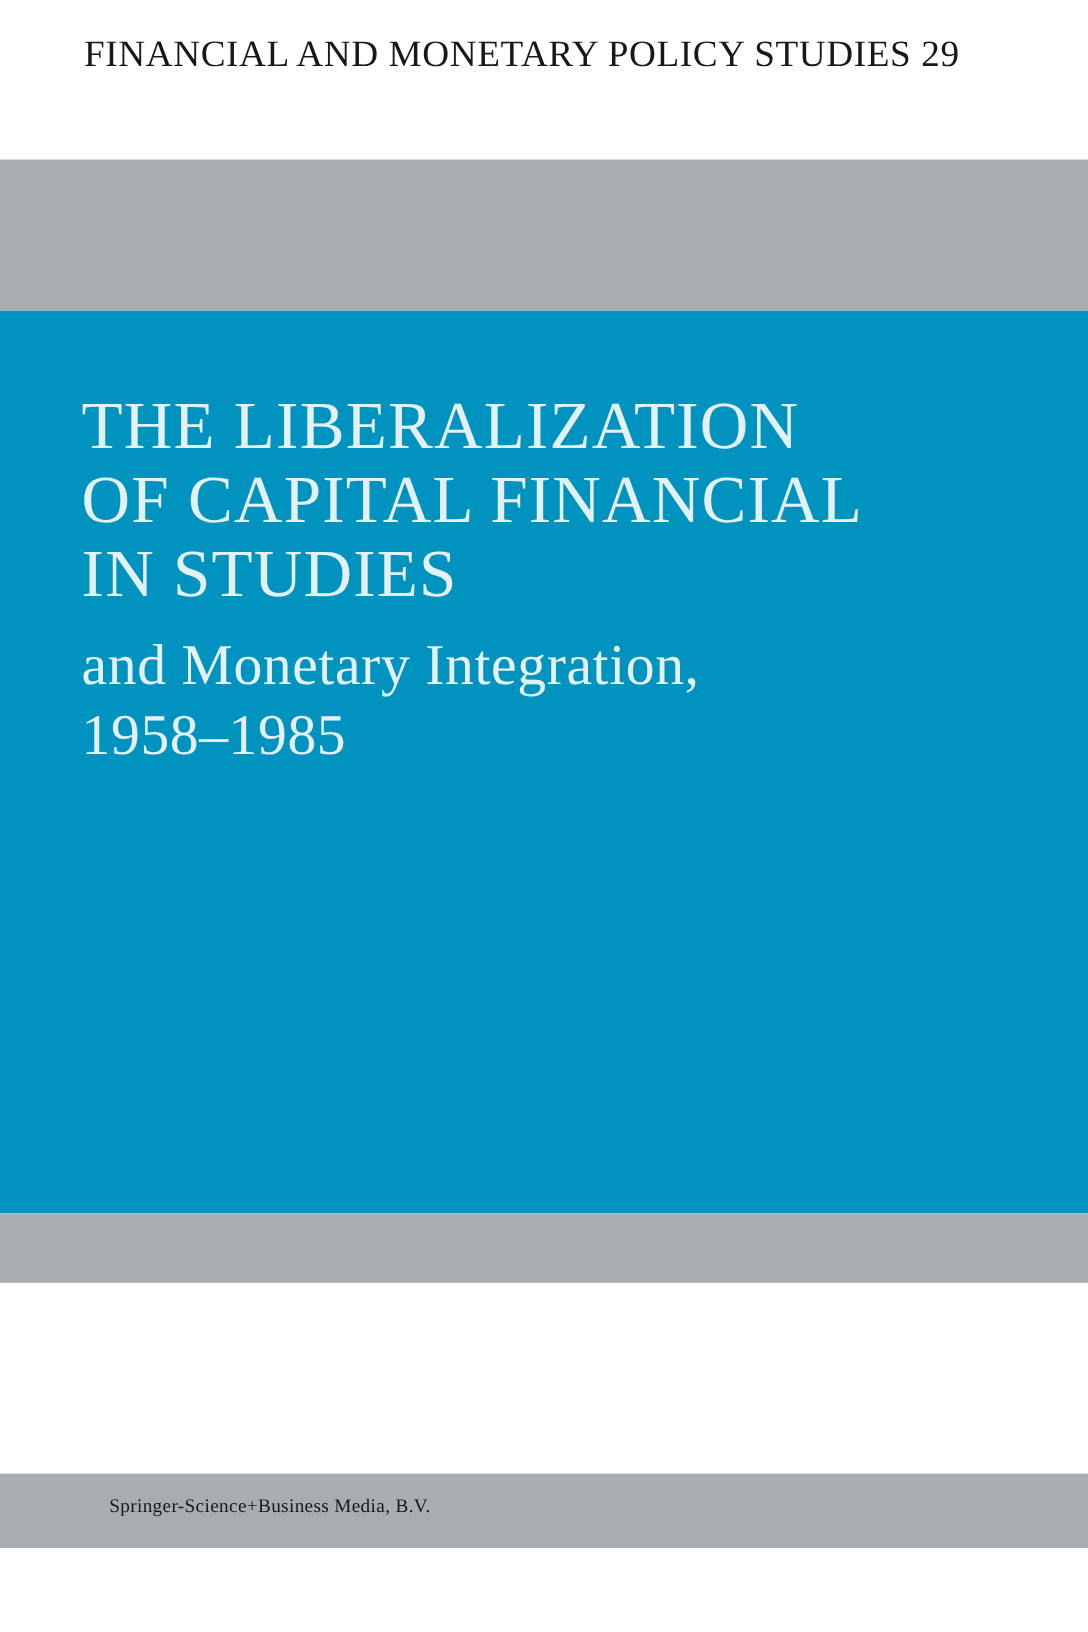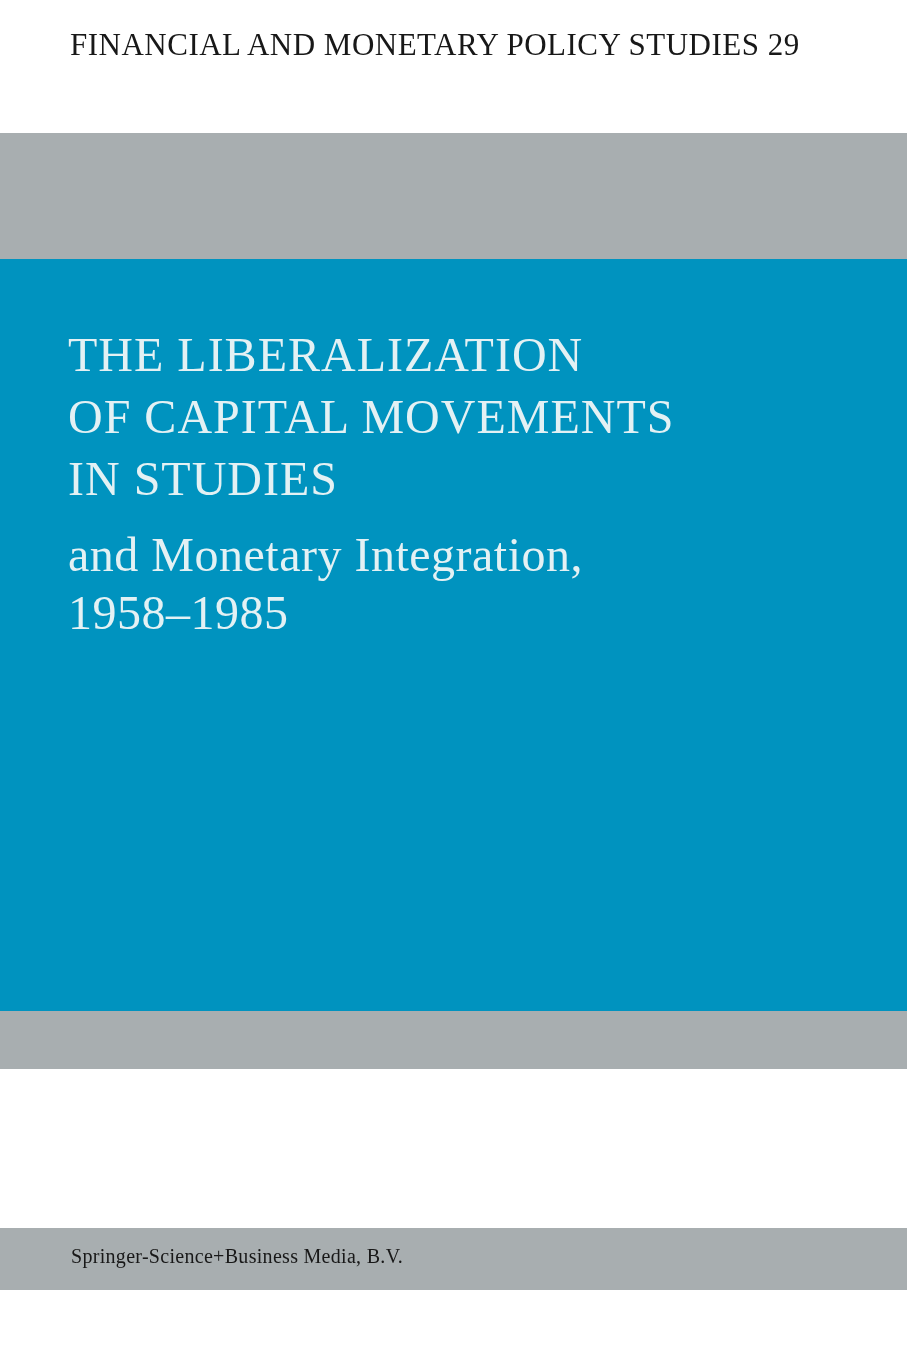--- a/index.html
+++ b/index.html
@@ -44,21 +44,21 @@
     top: 259px;
     width: 907px;
     height: 752px;
     background: var(--panel-cyan, #0093bf);
   }
 
   .book-title {
     position: absolute;
     left: 68px;
     top: 324px;
-    font-size: 48px;
+    font-size: 56px;
     line-height: 62px;
     letter-spacing: 1px;
     color: var(--title-text, #e3f1f4);
     white-space: nowrap;
   }
   .book-subtitle {
     position: absolute;
     left: 68px;
     top: 526px;
     font-size: 48px;
@@ -82,45 +82,45 @@
     position: absolute;
     left: 0;
     top: 1228px;
     width: 907px;
     height: 62px;
     background: var(--band-gray, #a8aeb0);
     display: flex;
     align-items: center;
   }
   .publisher-text {
-    margin-left: 71px;
+    margin-left: 91px;
     position: relative;
     top: -3px;
-    font-size: 20px;
+    font-size: 16px;
     letter-spacing: 0.3px;
     color: var(--text-dark, #181818);
     white-space: nowrap;
   }
 </style>
 </head>
 <body>
 
 <div class="cover">
 
   <div class="series-line">FINANCIAL AND MONETARY POLICY STUDIES 29</div>
 
   <div class="band band-top"></div>
 
   <div class="panel">
     
   </div>
 
   <div class="book-title">
     <div>THE LIBERALIZATION</div>
-    <div>OF CAPITAL MOVEMENTS</div>
+    <div>OF CAPITAL FINANCIAL</div>
     <div>IN STUDIES</div>
   </div>
 
   <div class="book-subtitle">
     <div>and Monetary Integration,</div>
     <div>1958–1985</div>
   </div>
 
 
   <div class="band band-mid"></div>

